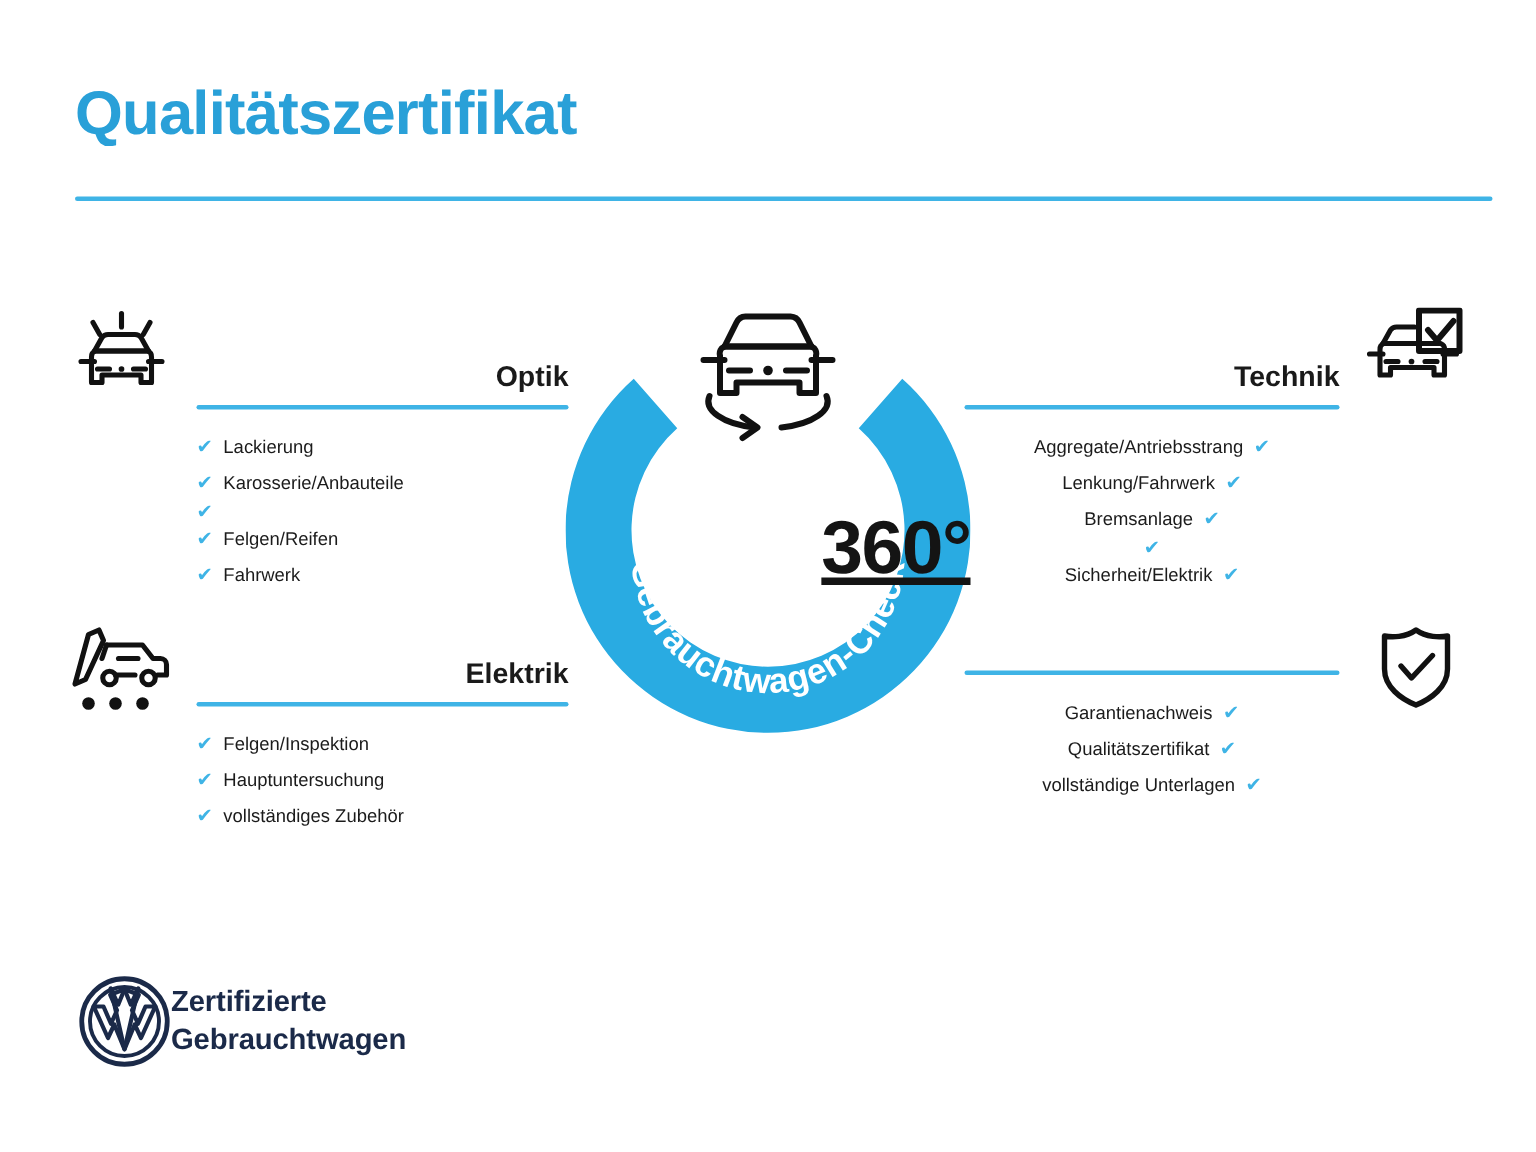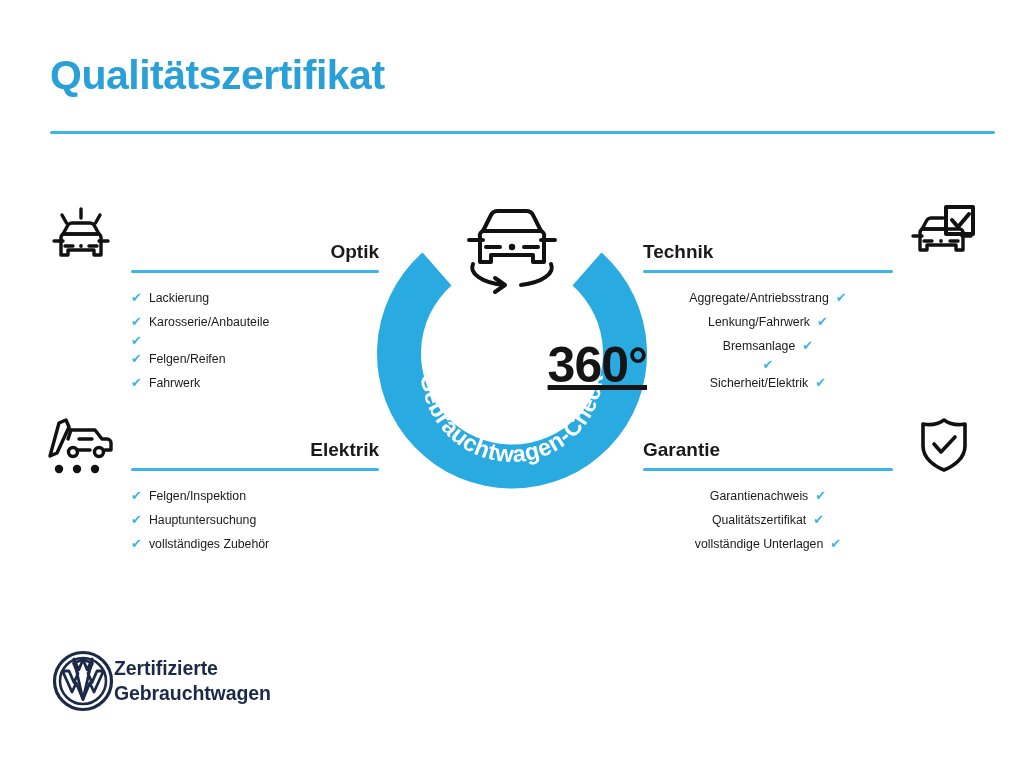--- a/index.html
+++ b/index.html
@@ -74,21 +74,21 @@
     line-height: 1;
   }
 
   
   .col-left { width: 248px; }
   .col-left .panel-heading { text-align: right; }
   .col-left .panel-list li { justify-content: flex-start; }
 
   
   .col-right { width: 250px; }
-  .col-right .panel-heading { }
+  .col-right .panel-heading { text-align: right; }
   .col-right .panel-list li { justify-content: center; }
 
   #panel-optik    { left: 131px; top: 242px; }
   #panel-wartung  { left: 131px; top: 440px; }
   #panel-technik  { left: 643px; top: 242px; }
   #panel-garantie { left: 643px; top: 440px; }
 
   
   .corner-icon { position: absolute; }
   #icon-optik    { left: 47px;  top: 205px; }
@@ -282,21 +282,20 @@
         <span class="check">✔</span>
       </li>
     <li>
         <span>Sicherheit/Elektrik</span>
         <span class="check">✔</span>
       </li>
   </ul>
 </div>
 
 <div class="panel col-right" id="panel-garantie">
-  <div class="panel-heading">Garantie</div>
   <div class="panel-rule"></div>
   <ul class="panel-list">
     <li>
         <span>Garantienachweis</span>
         <span class="check">✔</span>
       </li>
     <li>
         <span>Qualitätszertifikat</span>
         <span class="check">✔</span>
       </li>

